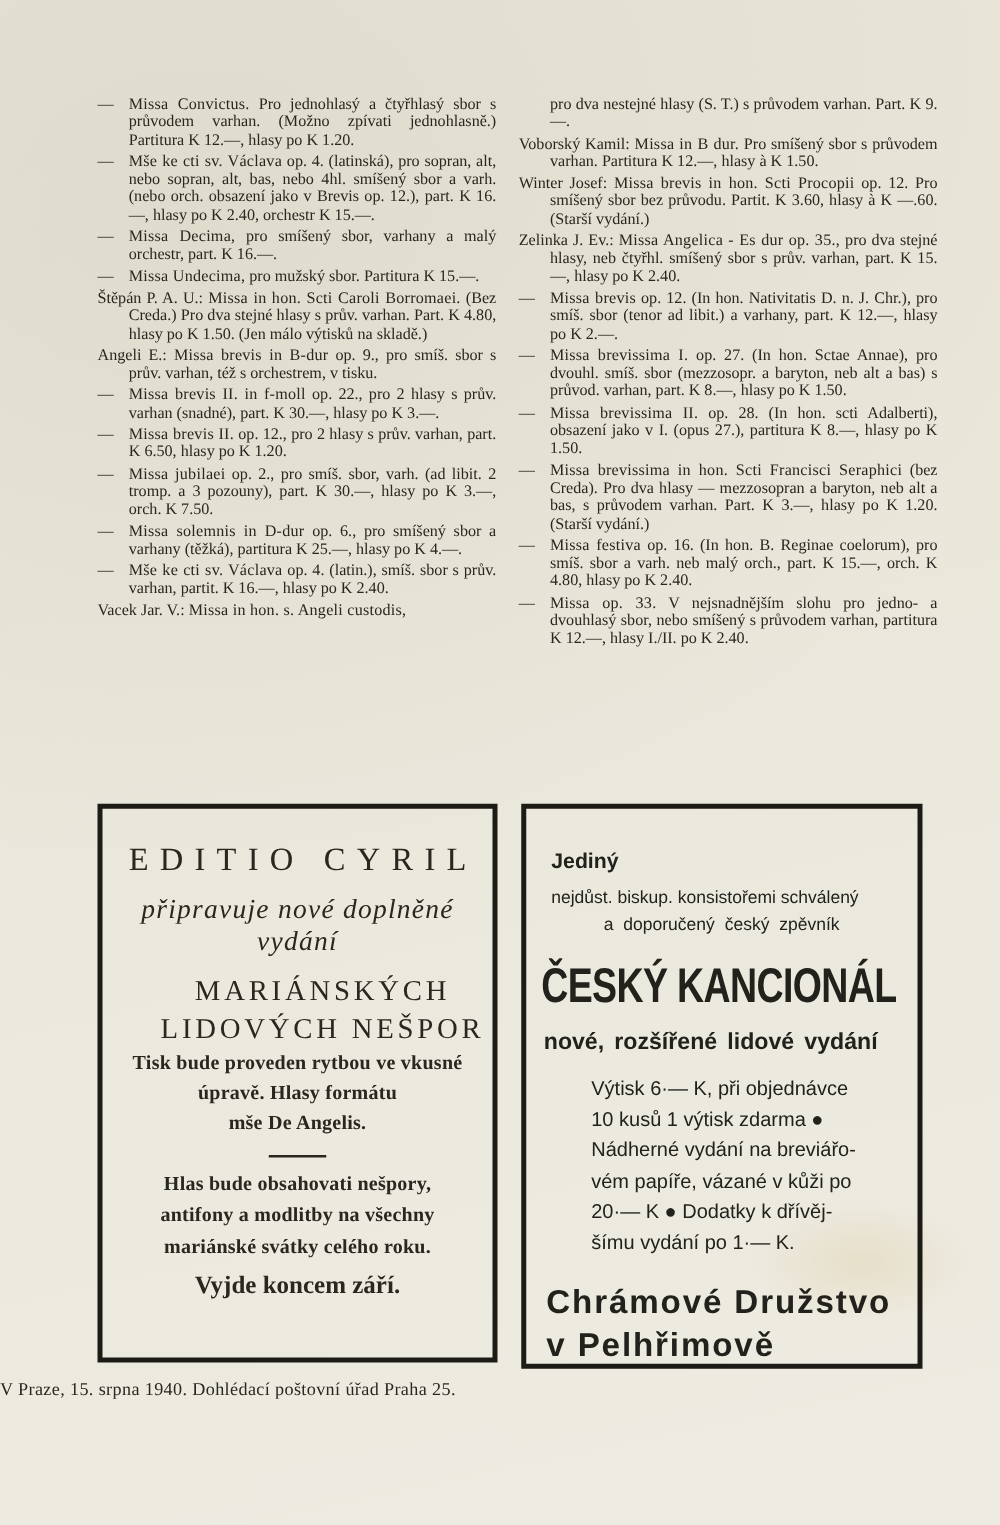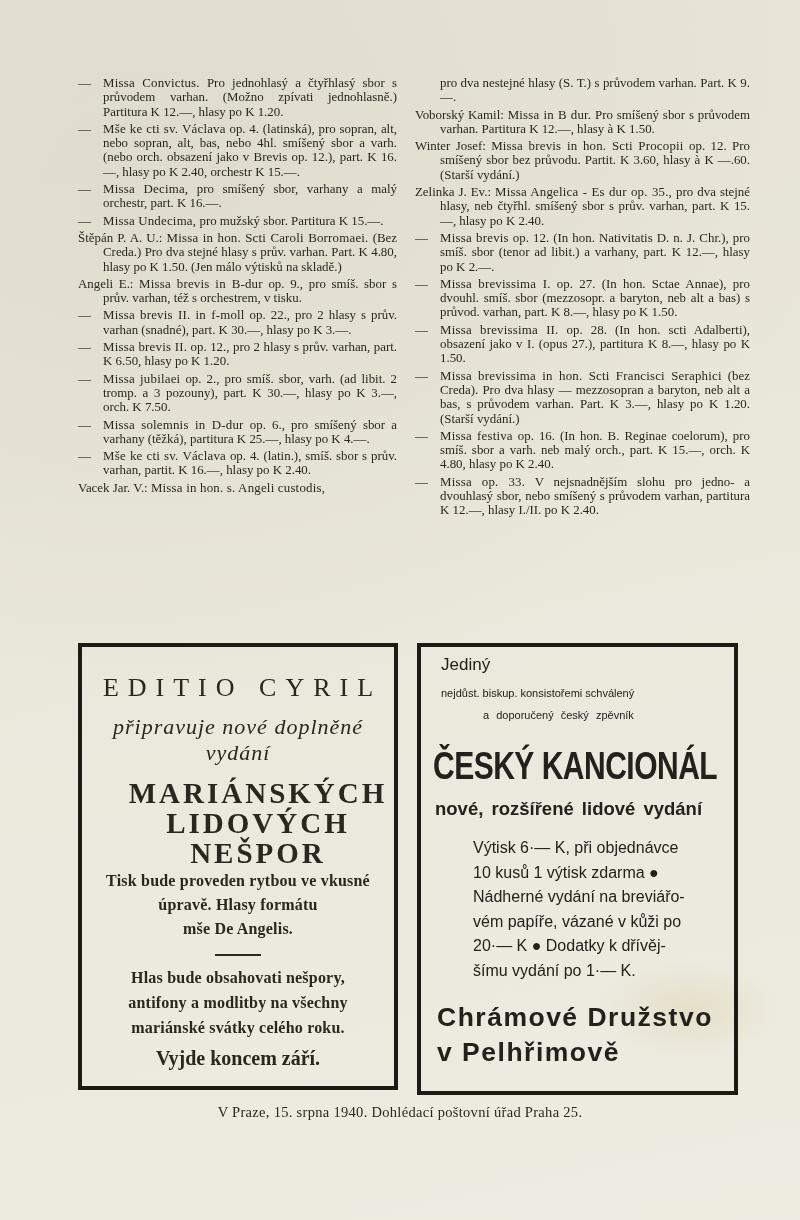--- a/index.html
+++ b/index.html
@@ -27,43 +27,43 @@
   }
   .entry.cont{text-indent:0;}
   .entry .dash{display:inline-block;width:25px;text-indent:0;}
   .entry b{font-weight:normal;letter-spacing:0.2px;}
 
   
   .ad{box-sizing:border-box;position:absolute;border:4px solid #1d1b16;}
   .ad-left{left:78px;top:643px;width:320px;height:447px;text-align:center;}
   .ad-left .publisher{margin-top:26px;font-size:26px;letter-spacing:9px;padding-left:9px;}
   .ad-left .tagline{margin-top:11px;font-style:italic;font-size:22px;letter-spacing:1px;}
-  .ad-left .title{margin-top:12px;font-size:29px;font-weight:bold;letter-spacing:3px;line-height:30px;padding-left:40px;}
+  .ad-left .title{margin-top:12px;font-size:23px;font-weight:normal;letter-spacing:3px;line-height:30px;padding-left:40px;}
   .ad-left .credits{margin-top:9px;font-style:italic;font-size:18.5px;line-height:26px;}
   .ad-left .print-note{margin-top:1px;font-size:16px;font-weight:bold;line-height:24px;letter-spacing:0.2px;}
   .ad-left .divider{width:46px;border-top:2px solid #29271f;margin:13px auto 9px;}
   .ad-left .content-note{font-size:16px;font-weight:bold;line-height:25px;letter-spacing:0.2px;}
   .ad-left .release{margin-top:7px;font-size:20px;font-weight:bold;}
 
   
   .ad-right{left:417px;top:643px;width:321px;height:452px;font-family:"Liberation Sans", sans-serif;color:#22211c;}
-  .ad-right .lead{margin:8px 20px 0 20px;font-weight:normal;font-size:17px;}
-  .ad-right .sub div{font-size:11px;line-height:22px;}
+  .ad-right .lead{margin:32px 20px 0 20px;font-weight:bold;font-size:17px;}
+  .ad-right .sub div{font-size:14px;line-height:22px;}
   .ad-right .sub{margin:7px 14px 0 20px;}
   .ad-right .sub div:nth-child(2){margin-left:42px;word-spacing:4px;}
   .ad-right .big-title{
     margin:18px 0 0 12px;height:46px;
     font-size:30px;font-weight:bold;letter-spacing:-0.5px;white-space:nowrap;
     transform:scale(1.0,1.3);transform-origin:left top;
   }
   .ad-right .subtitle{margin:8px 0 0 14px;font-size:18.5px;font-weight:bold;word-spacing:3px;}
   .ad-right .body{margin:16px 24px 0 52px;font-size:16px;line-height:24.5px;}
   .ad-right .signature{margin:17px 0 0 16px;font-weight:bold;font-size:26.5px;line-height:35px;letter-spacing:1.5px;}
 
-  .footer{position:absolute;top:1104px;left:0;width:100%;text-align:center;font-size:14.5px;letter-spacing:0.3px;}
+  .footer{position:absolute;top:1104px;left:0;width:100%;text-align:left;font-size:14.5px;letter-spacing:0.3px;}
 </style>
 </head>
 <body>
 
 <div class="page">
 
   <div class="columns">
     <div class="col col-left">
         <div class="entry"><span class="dash">—</span><b>Missa Convictus.</b><span> Pro jednohlasý a čtyřhlasý sbor s průvodem varhan. (Možno zpívati jednohlasně.) Partitura K 12.—, hlasy po K 1.20.</span></div>
         <div class="entry"><span class="dash">—</span><b>Mše ke cti sv. Václava</b><span> op. 4. (latinská), pro sopran, alt, nebo sopran, alt, bas, nebo 4hl. smíšený sbor a varh. (nebo orch. obsazení jako v Brevis op. 12.), part. K 16.—, hlasy po K 2.40, orchestr K 15.—.</span></div>

